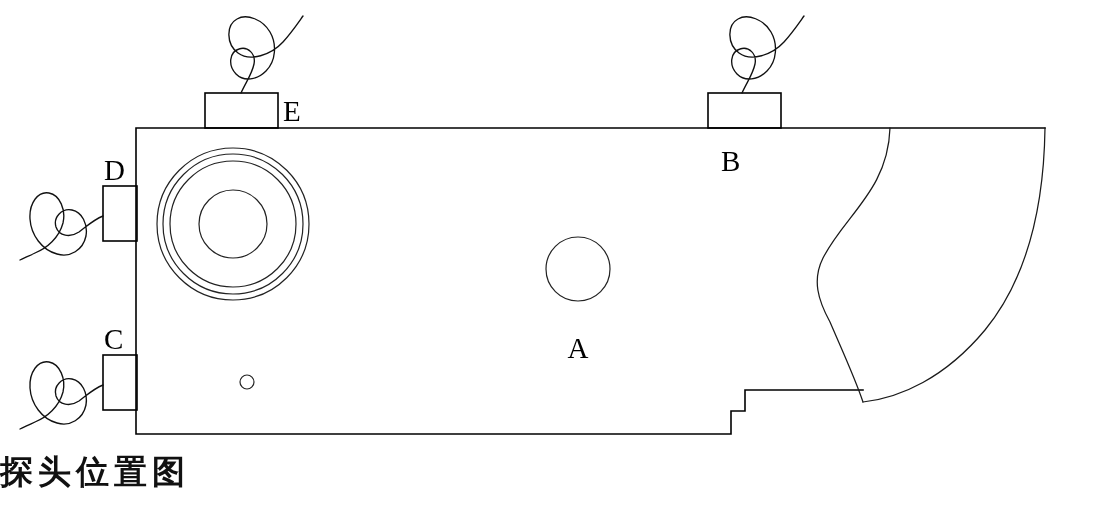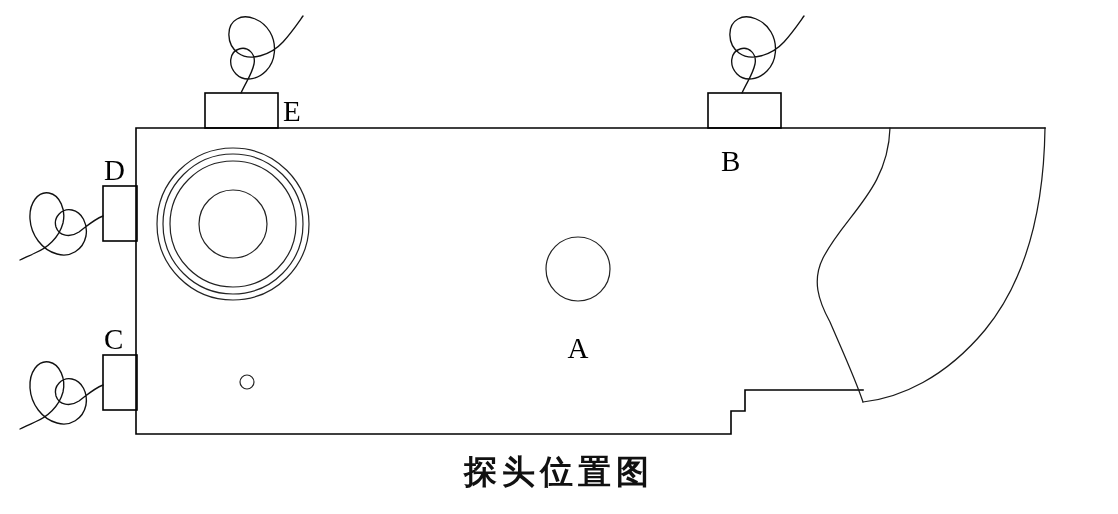--- a/index.html
+++ b/index.html
@@ -58,21 +58,21 @@
     font-family: "Liberation Serif", "DejaVu Serif", serif;
     font-size: 29px;
     fill: #000000;
     font-weight: 400;
   }
   .caption-text {
     position: absolute;
     left: 0;
     width: 1118px;
     top: 450px;
-    text-align: center;
+    text-align: left;
     font-family: "DejaVu Serif", "Liberation Serif", serif;
     font-size: 33px;
     font-weight: 700;
     letter-spacing: 5px;
     color: #111111;
     white-space: nowrap;
   }
 </style>
 </head>
 <body>

